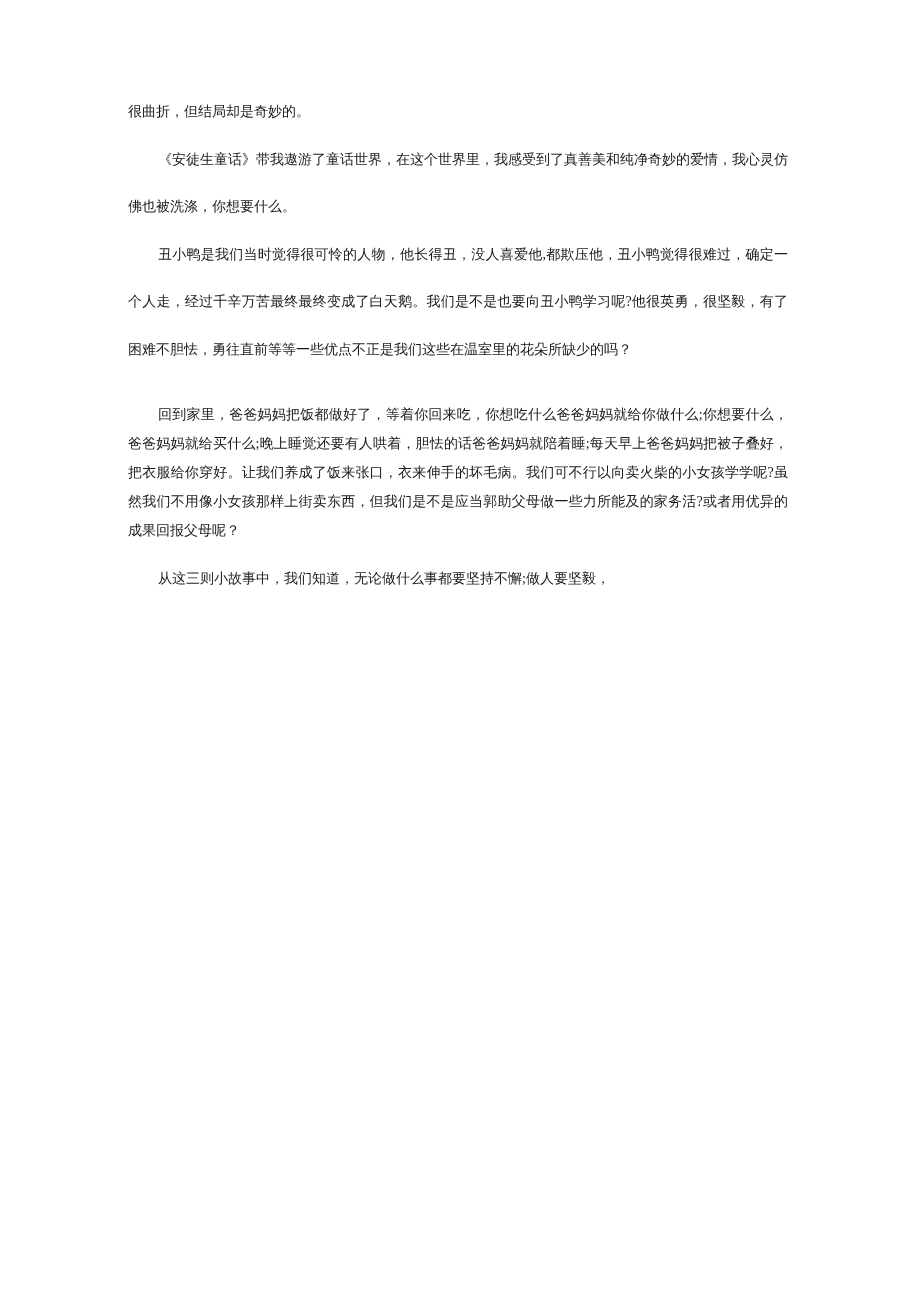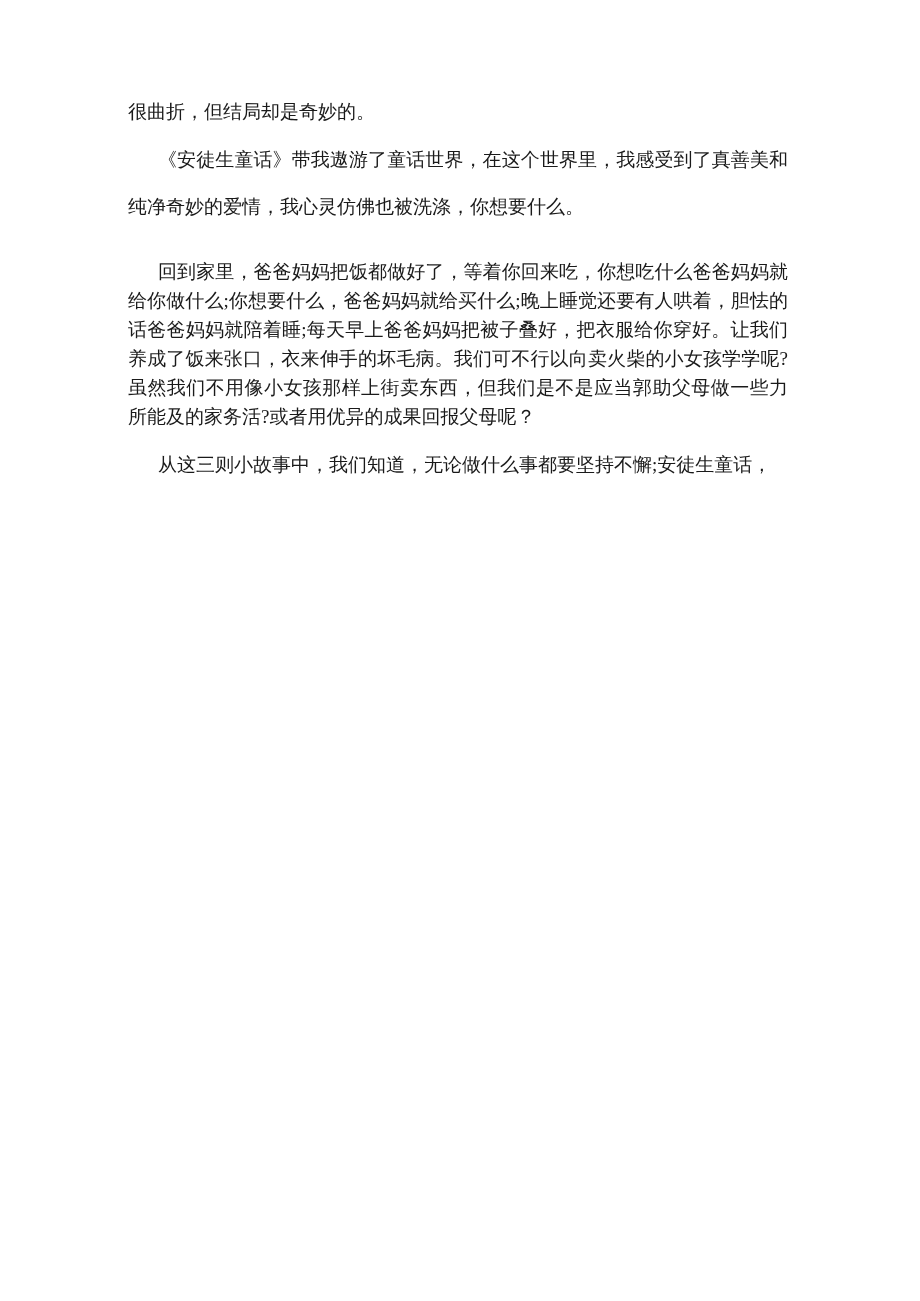--- a/index.html
+++ b/index.html
@@ -20,21 +20,21 @@
     height: 1301px;
     padding: 88px 126px 0 128px;
     background: #ffffff;
   }
   .doc-body {
     display: block;
     width: 660px;
   }
   p.para {
     margin: 0;
-    font-size: 19px;
+    font-size: 14px;
     text-align: justify;
     text-justify: inter-ideograph;
     word-break: break-all;
   }
   p.body-wide, p.heading {
     line-height: 47.6px;
   }
   p.body-dense {
     line-height: 29px;
     margin-top: 26px;
@@ -47,16 +47,17 @@
     margin-top: 5px;
   }
 </style>
 </head>
 <body>
 
 <div class="page">
   <main class="doc-body">
       <p class="para body-wide">很曲折，但结局却是奇妙的。</p>
       <p class="para body-wide indent">《安徒生童话》带我遨游了童话世界，在这个世界里，我感受到了真善美和纯净奇妙的爱情，我心灵仿佛也被洗涤，你想要什么。</p>
+      <p class="para body-wide indent">丑小鸭是我们当时觉得很可怜的人物，他长得丑，没人喜爱他,都欺压他，丑小鸭觉得很难过，确定一个人走，经过千辛万苦最终最终变成了白天鹅。我们是不是也要向丑小鸭学习呢?他很英勇，很坚毅，有了困难不胆怯，勇往直前等等一些优点不正是我们这些在温室里的花朵所缺少的吗？</p>
       <p class="para body-dense indent">回到家里，爸爸妈妈把饭都做好了，等着你回来吃，你想吃什么爸爸妈妈就给你做什么;你想要什么，爸爸妈妈就给买什么;晚上睡觉还要有人哄着，胆怯的话爸爸妈妈就陪着睡;每天早上爸爸妈妈把被子叠好，把衣服给你穿好。让我们养成了饭来张口，衣来伸手的坏毛病。我们可不行以向卖火柴的小女孩学学呢?虽然我们不用像小女孩那样上街卖东西，但我们是不是应当郭助父母做一些力所能及的家务活?或者用优异的成果回报父母呢？</p>
-      <p class="para body-wide indent">从这三则小故事中，我们知道，无论做什么事都要坚持不懈;安徒生童话，</p>
+      <p class="para body-wide indent">从这三则小故事中，我们知道，无论做什么事都要坚持不懈;做人要坚毅，</p>
     </main>
 </div>
 
 </body></html>

